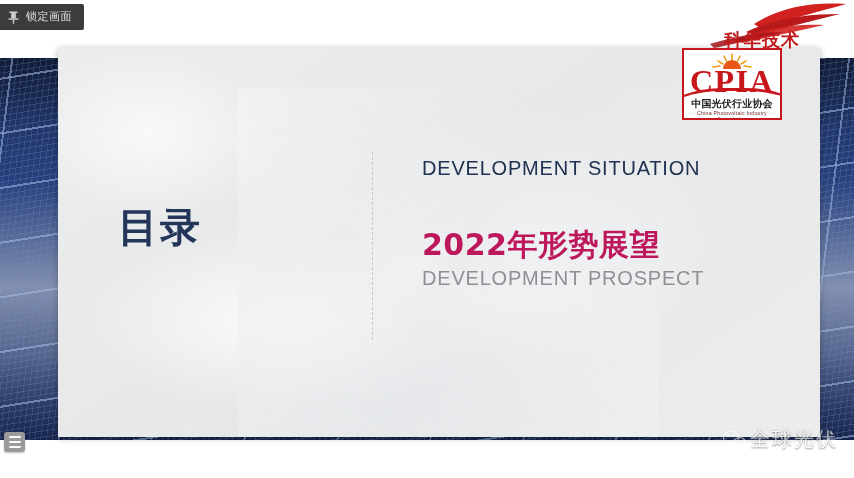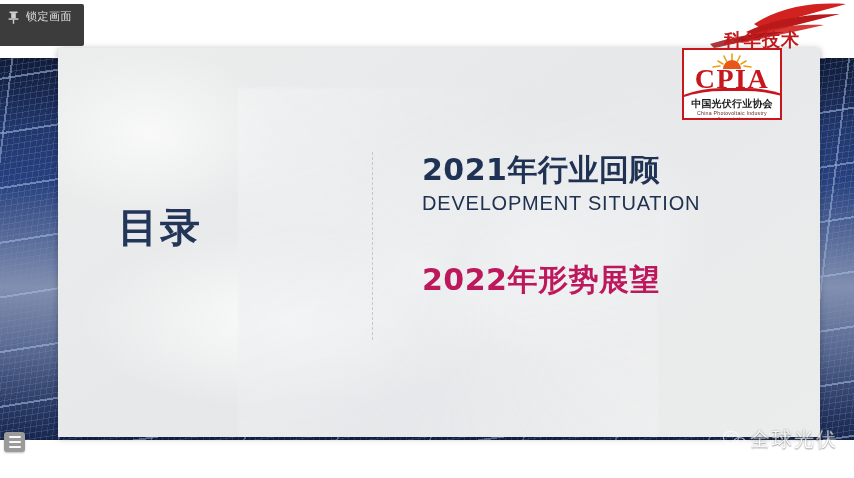--- a/index.html
+++ b/index.html
@@ -157,21 +157,21 @@
   .t-active .agenda-cn { color: #1f3253; }
   .t-active .agenda-en { color: #20324f; }
   .t-muted  .agenda-cn { color: #be185d; }
   .t-muted  .agenda-en { color: #8e9093; }
 
   
   .lock-pill {
     position: absolute;
     left: 0; top: 4px;
     height: 26px;
-    padding: 0 12px 16px 8px;
+    padding: 0 12px 0 8px;
     background: #3c3c3c;
     color: #e2e2e2;
     display: flex;
     align-items: center;
     gap: 7px;
     font-size: 11px;
     line-height: 26px;
     letter-spacing: .5px;
     font-family: "DejaVu Sans", "Liberation Sans", sans-serif;
     border-radius: 0 2px 2px 0;
@@ -232,21 +232,21 @@
     overflow: hidden;
   }
   .cpia-sun {
     position: absolute; left: 50%; top: 2px;
     transform: translateX(-50%);
   }
   .cpia-letters {
     position: absolute;
     left: 0; right: 0; top: 13px;
     text-align: center;
-    font-size: 28px;
+    font-size: 32px;
     font-weight: 700;
     color: #c8161d;
     letter-spacing: 1.5px;
     font-family: "Liberation Serif", serif;
   }
   .cpia-arc {
     position: absolute;
     left: -14px; top: 38px;
     width: 128px; height: 40px;
     border-top: 3px solid #c8161d;
@@ -311,26 +311,26 @@
 
     <div class="divider"></div>
 
     <div class="contents-block">
       <div class="contents-cn">目录</div>
     </div>
 
     <div class="agenda">
 
       <div class="agenda-item t-active">
-        <div class="agenda-cn">2021年行业回顾</div>
         <div class="agenda-en">DEVELOPMENT   SITUATION</div>
       </div>
 
       <div class="agenda-item t-muted">
         <div class="agenda-cn">2022年形势展望</div>
+        <div class="agenda-en">DEVELOPMENT   PROSPECT</div>
       </div>
 
     </div>
   </div>
 
   <div class="lock-pill">
     <svg class="pin-ico" viewBox="0 0 11 13">
       <rect x="1.5" y="0.5" width="8" height="1.6" fill="#d8d8d8"></rect>
       <rect x="3.2" y="2.1" width="4.6" height="5.2" fill="#d8d8d8"></rect>
       <rect x="0.6" y="7.3" width="9.8" height="1.5" fill="#d8d8d8"></rect>

